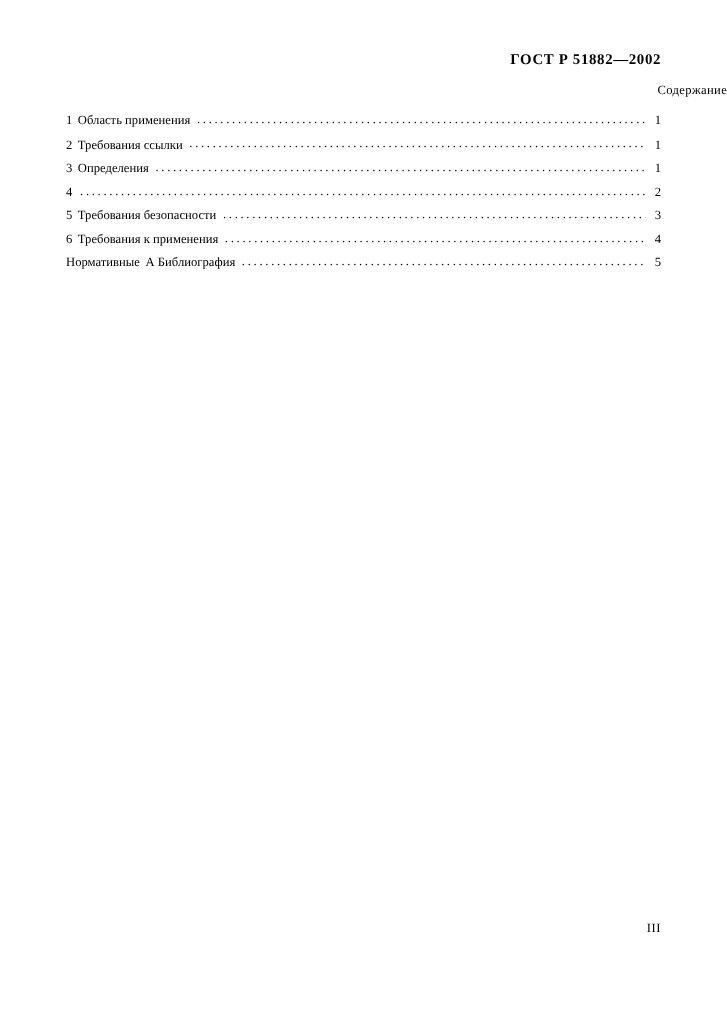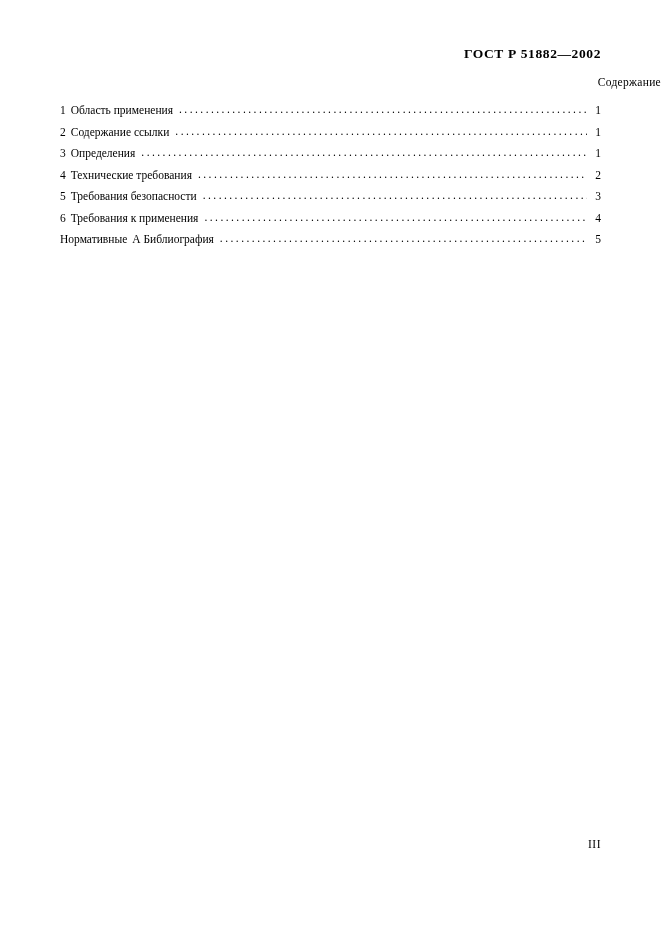--- a/index.html
+++ b/index.html
@@ -98,35 +98,34 @@
 
     <div class="toc-row">
       <span class="toc-num">1</span>
       <span class="toc-label">Область применения</span>
       <span class="toc-dots">....................................................................................................</span>
       <span class="toc-page">1</span>
     </div>
 
     <div class="toc-row">
       <span class="toc-num">2</span>
-      <span class="toc-label">Содержание ссылки</span>
+      <span class="toc-label">Требования ссылки</span>
       <span class="toc-dots">....................................................................................................</span>
       <span class="toc-page">1</span>
     </div>
 
     <div class="toc-row">
       <span class="toc-num">3</span>
       <span class="toc-label">Определения</span>
       <span class="toc-dots">....................................................................................................</span>
       <span class="toc-page">1</span>
     </div>
 
     <div class="toc-row">
       <span class="toc-num">4</span>
-      <span class="toc-label">Технические требования</span>
       <span class="toc-dots">....................................................................................................</span>
       <span class="toc-page">2</span>
     </div>
 
     <div class="toc-row">
       <span class="toc-num">5</span>
       <span class="toc-label">Требования безопасности</span>
       <span class="toc-dots">....................................................................................................</span>
       <span class="toc-page">3</span>
     </div>

